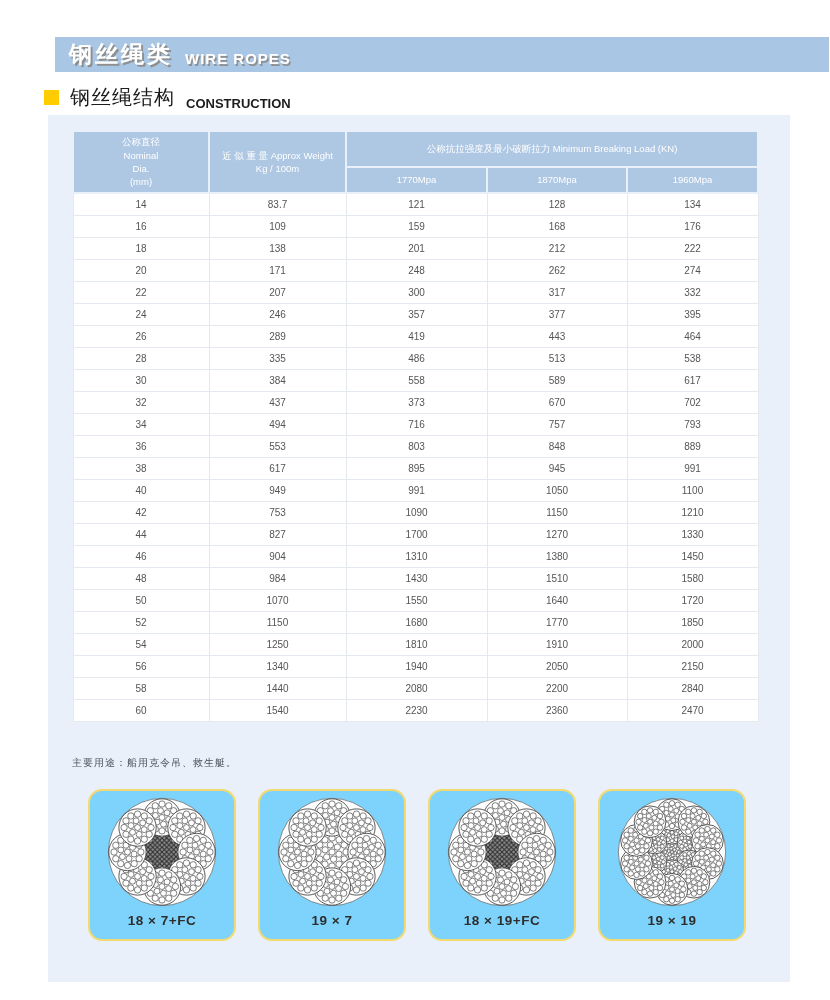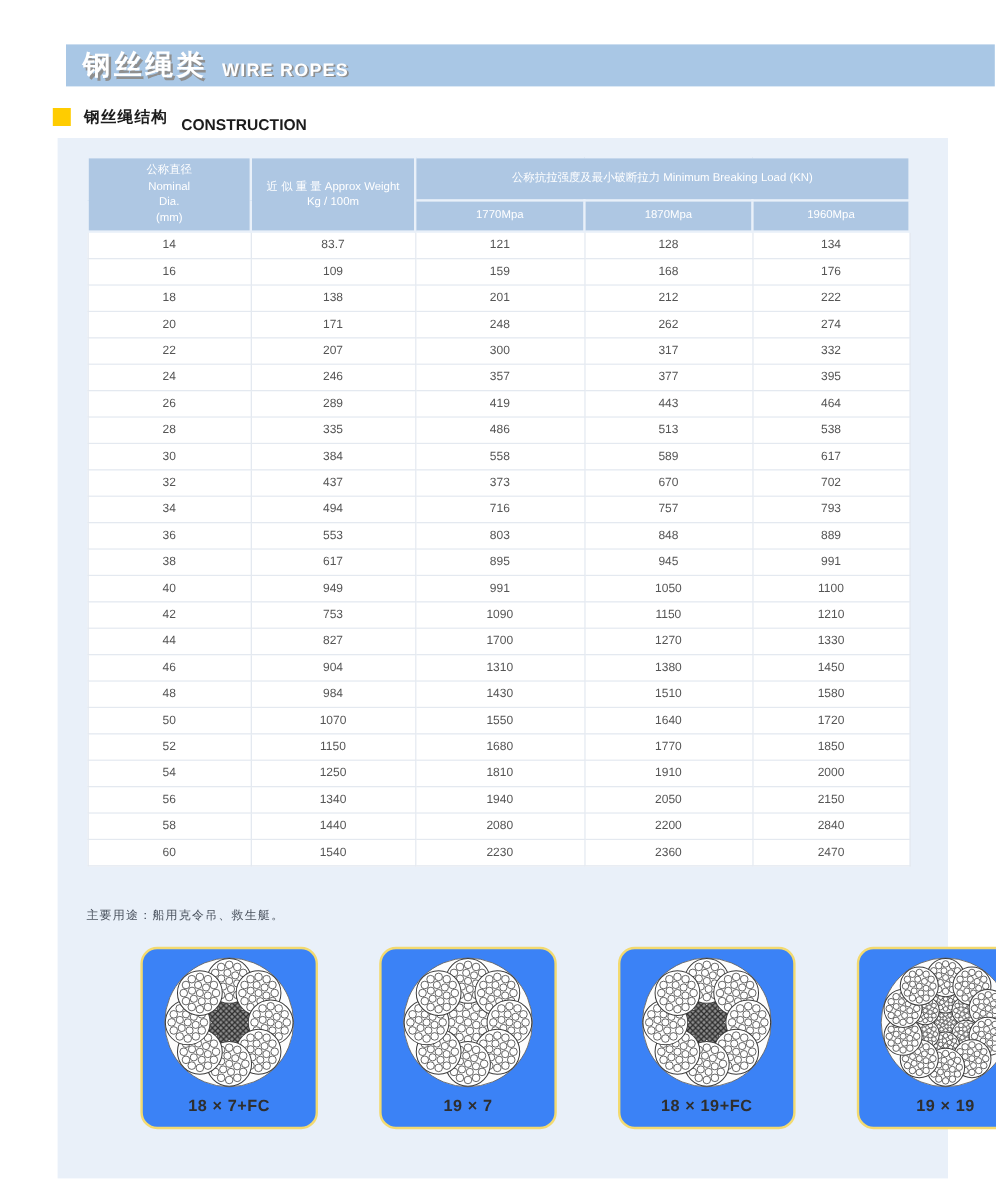--- a/index.html
+++ b/index.html
@@ -8,43 +8,43 @@
     background:#ffffff;font-family:"Liberation Sans",sans-serif;
   }
   .title-bar{
     position:absolute;left:55px;top:37px;right:1px;height:35px;
     background:#a9c7e5;display:flex;align-items:center;padding-left:14px;gap:12px;
   }
   .title-cn{font-size:23px;font-weight:bold;color:#fff;text-shadow:2px 2px 0 #8f8f8f;letter-spacing:3px}
   .title-en{font-size:15px;font-weight:bold;color:#fff;text-shadow:1.5px 1.5px 0 #8f8f8f;letter-spacing:1px;margin-top:8px}
   .section-row{position:absolute;left:44px;top:84px;display:flex;align-items:center;gap:11px}
   .bullet{width:15px;height:15px;background:#ffcc00;flex:0 0 auto}
-  .section-cn{font-size:13px;font-weight:bold;color:#1c1c1c;letter-spacing:1px}
+  .section-cn{font-size:20px;font-weight:normal;color:#1c1c1c;letter-spacing:1px}
   .section-en{font-size:13px;font-weight:bold;color:#1c1c1c;margin-top:12px}
   .panel{position:absolute;left:48px;top:115px;width:742px;height:867px;background:#e9f0f9}
   table.spec{
     border-collapse:collapse;table-layout:fixed;width:685px;
     position:absolute;left:24px;top:15px;
   }
   table.spec th{
     background:#aec7e3;color:#fff;font-weight:normal;font-size:9.5px;
     text-align:center;border:2px solid #e9f0f9;line-height:1.4;padding:0;
   }
   table.spec th.pre{white-space:pre-line}
   table.spec thead tr.top th.span-head{height:34px}
   table.spec thead tr.sub th{height:24px}
   table.spec td{
     background:#fff;color:#555;font-size:10px;text-align:center;
     height:21px;padding:0;border:1px solid #e4e9f0;
   }
   .note{position:absolute;left:24px;top:641px;font-size:10px;color:#4a525e;letter-spacing:1px}
   .cards{position:absolute;left:40px;top:674px;display:flex;gap:22px}
   .card{
-    width:148px;height:152px;box-sizing:border-box;background:#3b82f6;
-    border:2px solid #f3da70;border-radius:14px;text-align:center;overflow:hidden;margin-left:29px;
+    width:148px;height:152px;box-sizing:border-box;background:#7dd3fc;
+    border:2px solid #f3da70;border-radius:14px;text-align:center;overflow:hidden;
   }
   .card svg{margin-top:5px}
   .card-label{font-size:13.5px;font-weight:bold;color:#2e2e2e;letter-spacing:.5px;margin-top:1px}
 </style>
 </head>
 <body>
 
 <div class="title-bar">
   <span class="title-cn">钢丝绳类</span>
   <span class="title-en">WIRE ROPES</span>

